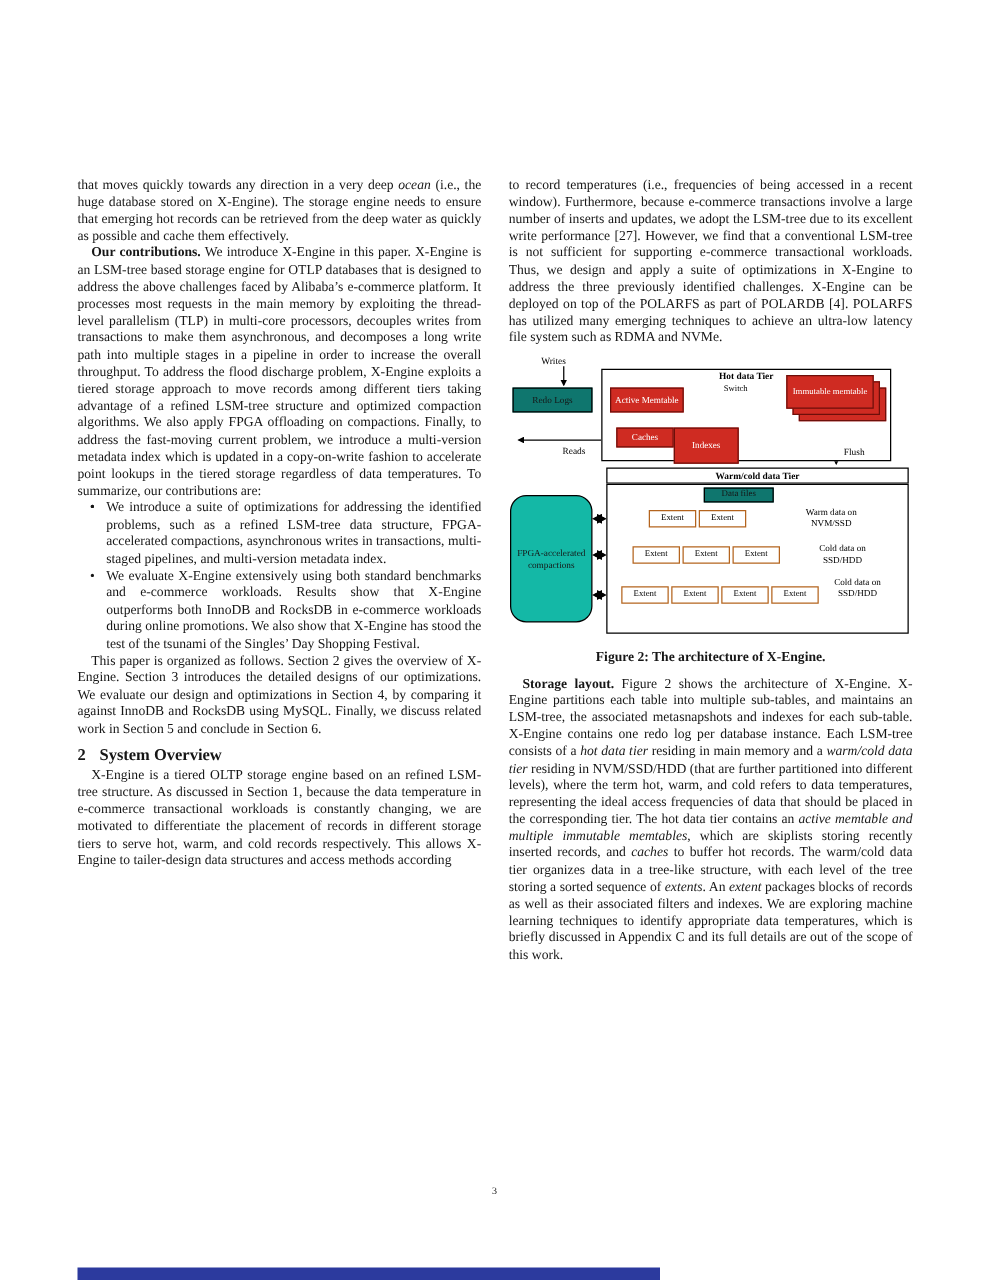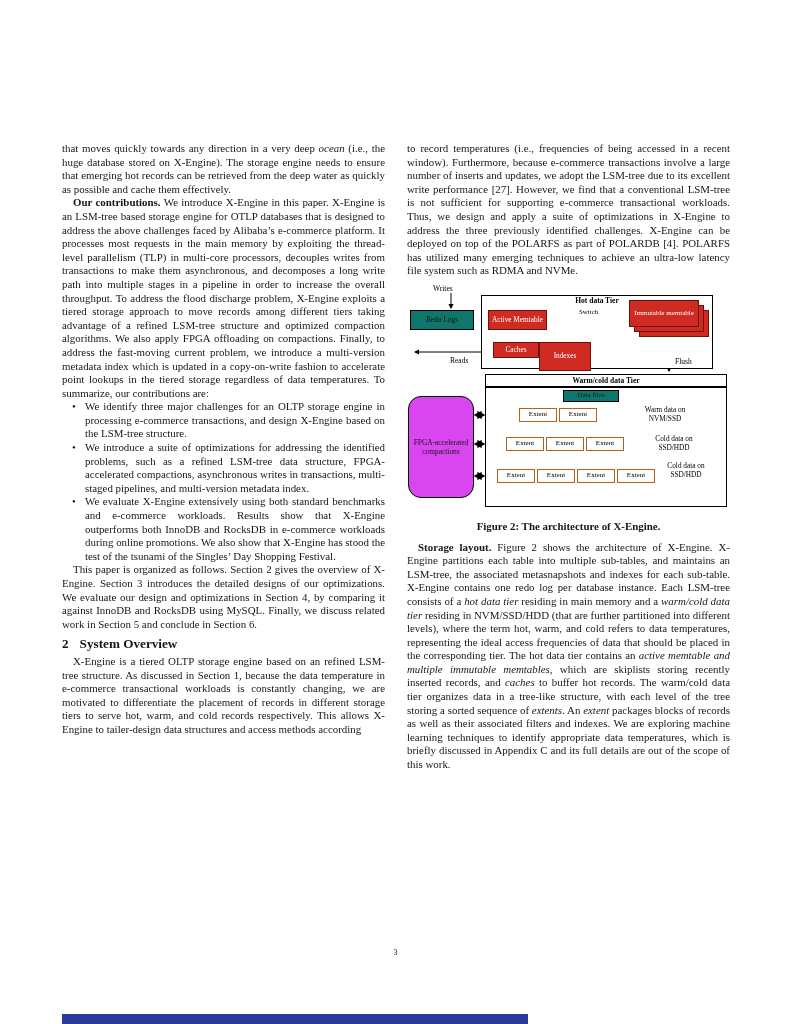--- a/index.html
+++ b/index.html
@@ -27,40 +27,39 @@
   .dbox { position:absolute; border:1px solid #000; background:#fff; }
   .thinbox { position:absolute; border:0.8px solid #000; background:#0f766e;
              display:flex; align-items:center; justify-content:center;
              font-size:7.4px; text-align:center; line-height:1.1; }
   .redbox { position:absolute; background:#cf2b22; border:1px solid #6d0f0a; color:#fff;
             display:flex; align-items:center; justify-content:center;
             font-size:7.3px; text-align:center; line-height:1.15; }
   .extent-row { position:absolute; display:flex; gap:2px; }
   .extent { width:38px; height:14px; border:1.6px solid #b4641e; background:#fff;
             display:flex; align-items:center; justify-content:center; font-size:7px; color:#000; }
-  .fpga { position:absolute; border:1px solid #000; border-radius:13px; background:#d946ef;
+  .fpga { position:absolute; border:1px solid #000; border-radius:13px; background:#14b8a6;
           display:flex; align-items:center; justify-content:center; text-align:center;
           font-size:7.4px; line-height:1.25; padding:4px; }
   figcaption { text-align:center; font-weight:bold; font-size:10.9px; margin:7px 0 7px; }
   .page-number { position:absolute; left:50%; transform:translateX(-50%); top:948px; font-size:8px; }
   .blue-strip { position:absolute; left:62px; top:1014px; width:466px; height:10px; background:#2c3a9e; }
 </style>
 </head>
 <body>
 
 <div class="content">
   <div class="columns">
 
     <div class="col">
       <p class="noindent">that moves quickly towards any direction in a very deep <span class="i">ocean</span> (i.e., the huge database stored on X-Engine). The storage engine needs to ensure that emerging hot records can be retrieved from the deep water as quickly as possible and cache them effectively.</p>
       <p><span class="b">Our contributions.</span> We introduce X-Engine in this paper. X-Engine is an LSM-tree based storage engine for OTLP databases that is designed to address the above challenges faced by Alibaba’s e-commerce platform. It processes most requests in the main memory by exploiting the thread-level parallelism (TLP) in multi-core processors, decouples writes from transactions to make them asynchronous, and decomposes a long write path into multiple stages in a pipeline in order to increase the overall throughput. To address the flood discharge problem, X-Engine exploits a tiered storage approach to move records among different tiers taking advantage of a refined LSM-tree structure and optimized compaction algorithms. We also apply FPGA offloading on compactions. Finally, to address the fast-moving current problem, we introduce a multi-version metadata index which is updated in a copy-on-write fashion to accelerate point lookups in the tiered storage regardless of data temperatures. To summarize, our contributions are:</p>
       <ul class="bullets">
         <li>
           <span class="marker">•</span>
-          <span>We identify three major challenges for an OLTP storage engine in processing e-commerce transactions, and design X-Engine based on the LSM-tree structure.</span>
         </li>
         <li>
           <span class="marker">•</span>
           <span>We introduce a suite of optimizations for addressing the identified problems, such as a refined LSM-tree data structure, FPGA-accelerated compactions, asynchronous writes in transactions, multi-staged pipelines, and multi-version metadata index.</span>
         </li>
         <li>
           <span class="marker">•</span>
           <span>We evaluate X-Engine extensively using both standard benchmarks and e-commerce workloads. Results show that X-Engine outperforms both InnoDB and RocksDB in e-commerce workloads during online promotions. We also show that X-Engine has stood the test of the tsunami of the Singles’ Day Shopping Festival.</span>
         </li>
       </ul>

